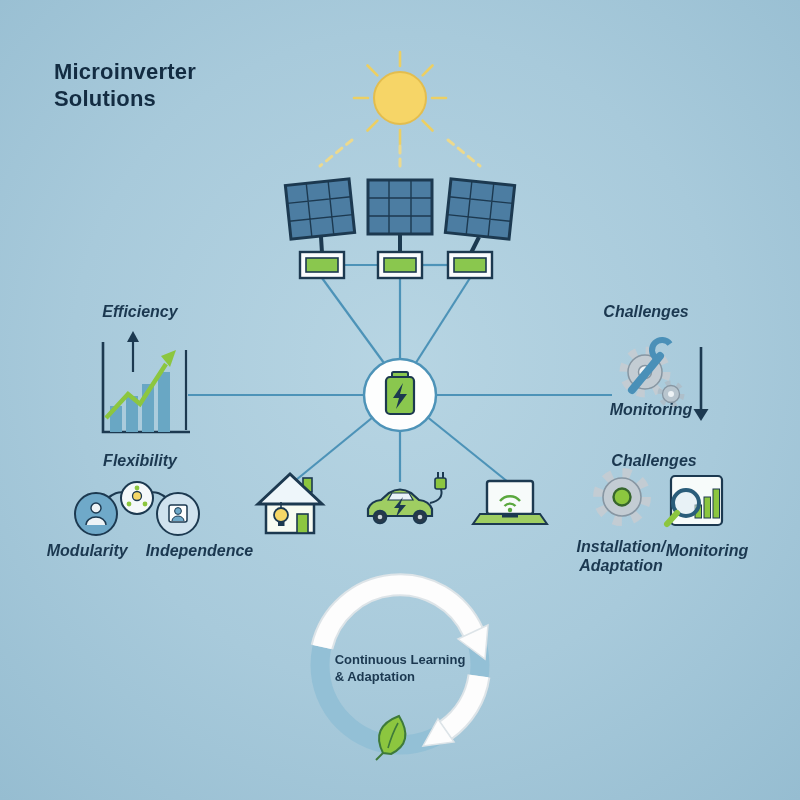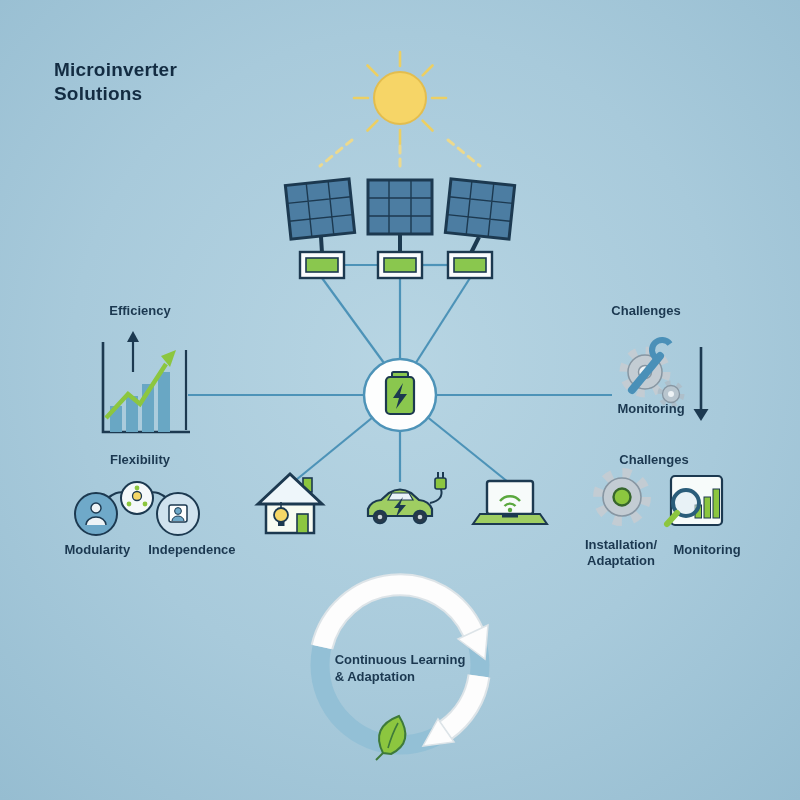--- a/index.html
+++ b/index.html
@@ -1,24 +1,24 @@
 <!DOCTYPE html>
 <html><head>
 <meta charset="utf-8">
 <style>
   * { margin:0; padding:0; box-sizing:border-box; }
   html,body { width:800px; height:800px; }
   body { font-family:"Liberation Sans", sans-serif; }
   .canvas { position:relative; width:800px; height:800px; overflow:hidden;
     background: radial-gradient(circle at 50% 45%, #b7d5e3 0%, #a8cadb 55%, #96bdd1 100%); }
   svg.art { position:absolute; left:0; top:0; }
-  .title { position:absolute; left:54px; top:58px; font-size:19px; font-weight:700;
+  .title { position:absolute; left:54px; top:58px; font-size:22px; font-weight:700;
     line-height:1.24; color:#132c42; letter-spacing:.2px; }
-  .lbl { position:absolute; transform:translateX(-50%); font-size:13px; font-weight:600;
-    color:#1b3850; white-space:nowrap; }
+  .lbl { position:absolute; transform:translateX(-50%); font-size:16px; font-weight:600;
+    color:#1b3850; white-space:nowrap;font-style:italic; }
   .two-line { text-align:center; line-height:1.2; }
   .word-row { display:flex; gap:18px; }
   .cycle-caption { position:absolute; left:400px; top:652px; transform:translateX(-50%);
     text-align:left; font-size:13px; font-weight:600; color:#1b3850; line-height:1.3; white-space:nowrap; }
 </style>
 </head>
 <body>
 
 <div class="canvas">
 

